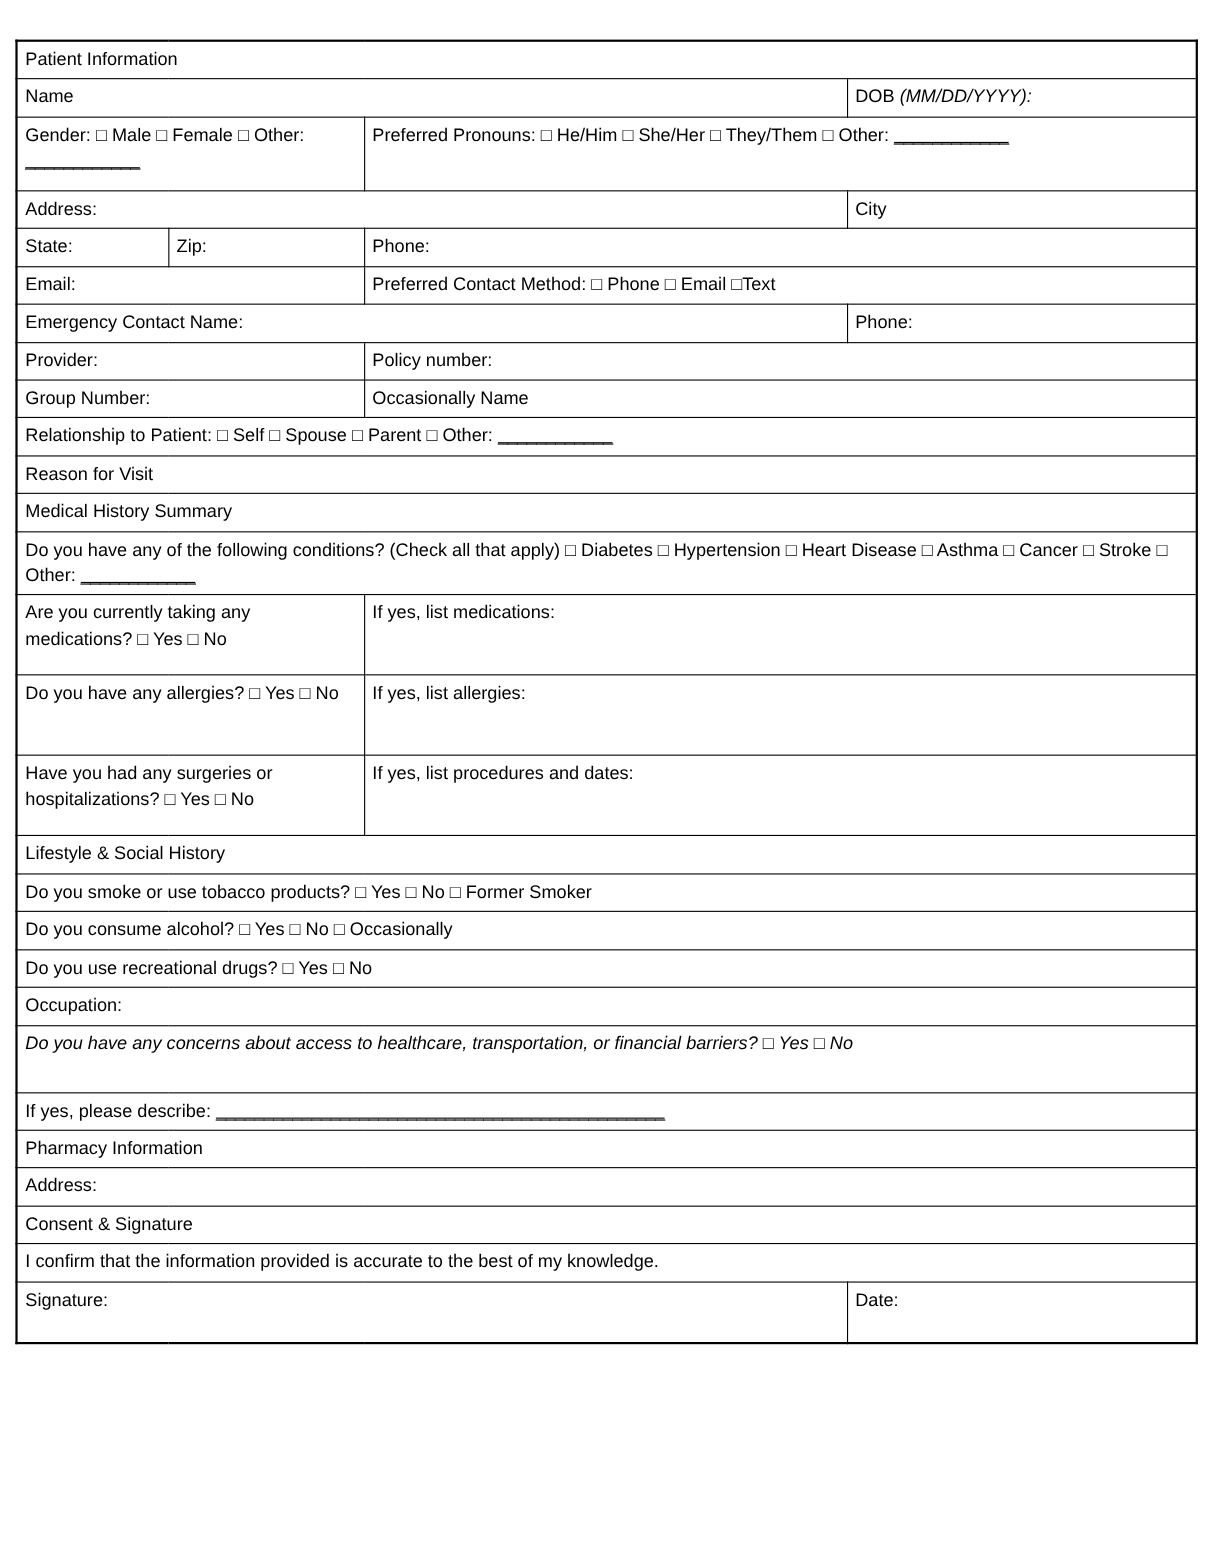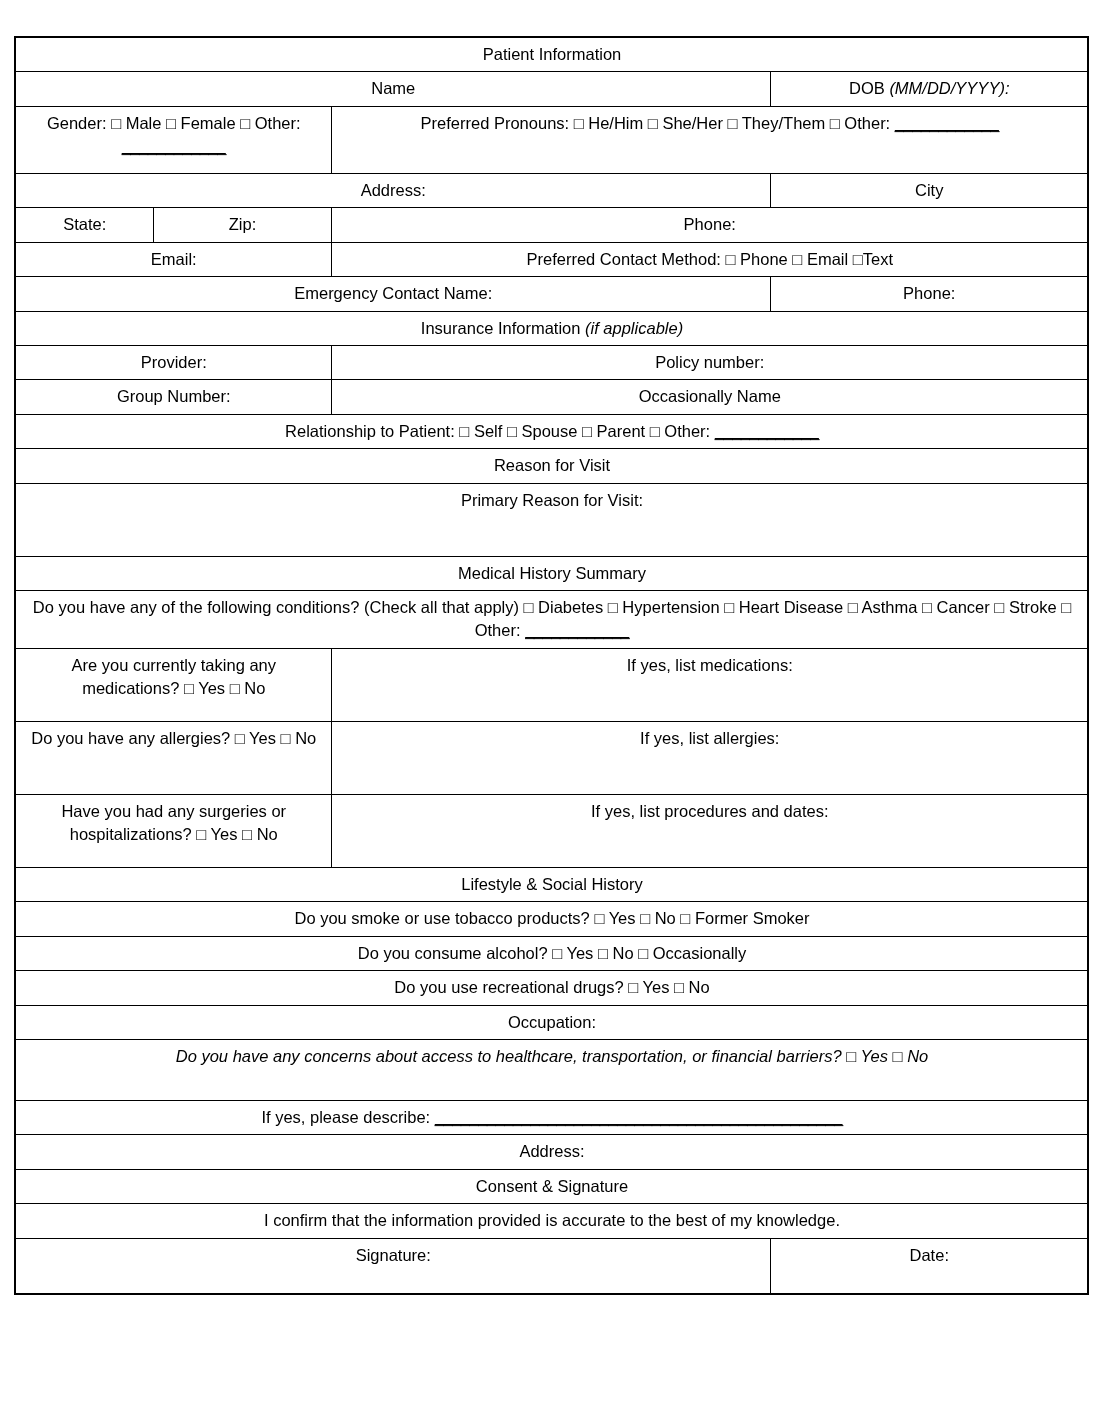--- a/index.html
+++ b/index.html
@@ -12,21 +12,20 @@
     height: 1416px;
     font-family: "Liberation Sans", sans-serif;
     color: #000000;
     -webkit-font-smoothing: antialiased;
   }
   .page {
     box-sizing: border-box;
     width: 1100px;
     height: 1260px;
     padding: 36px 13px 0 14px;
-    text-align: center;
   }
   table.form {
     width: 1073px;
     border-collapse: collapse;
     table-layout: fixed;
     border: 2px solid #000000;
   }
   table.form td {
     border: 1px solid #000000;
     padding: 5px 6px 5px 7px;
@@ -93,40 +92,34 @@
       <tr>
         <td colspan="2">Email:</td>
         <td colspan="2">Preferred Contact Method: □ Phone □ Email □Text</td>
       </tr>
       <tr>
         <td colspan="3">Emergency Contact Name:</td>
         <td>Phone:</td>
       </tr>
 
       <tr>
-        <td class="section" colspan="4"><span>Insurance Information </span><span class="it">(if applicable)</span></td>
-      </tr>
-      <tr>
         <td colspan="2">Provider:</td>
         <td colspan="2">Policy number:</td>
       </tr>
       <tr>
         <td colspan="2">Group Number:</td>
         <td colspan="2">Occasionally Name</td>
       </tr>
       <tr>
         <td colspan="4"><span>Relationship to Patient: □ Self □ Spouse □ Parent □ Other:</span>
           <span class="ul-line">____________</span></td>
       </tr>
 
       <tr>
         <td class="section" colspan="4">Reason for Visit</td>
-      </tr>
-      <tr>
-        <td colspan="4" class="tall3">Primary Reason for Visit:</td>
       </tr>
 
       <tr>
         <td class="section" colspan="4">Medical History Summary</td>
       </tr>
       <tr>
         <td colspan="4"><span>Do you have any of the following conditions? (Check all that apply) □ Diabetes □ Hypertension □ Heart Disease □ Asthma □ Cancer □ Stroke □ Other:</span>
           <span class="ul-line">____________</span></td>
       </tr>
       <tr>
@@ -158,20 +151,23 @@
         <td colspan="4">Occupation:</td>
       </tr>
       <tr>
         <td colspan="4" class="tall4">Do you have any concerns about access to healthcare, transportation, or financial barriers? □ Yes □ No</td>
       </tr>
       <tr>
         <td colspan="4"><span>If yes, please describe: </span><span class="ul-line">_______________________________________________</span></td>
       </tr>
 
       <tr>
+        <td class="section" colspan="4">Pharmacy Information</td>
+      </tr>
+      <tr>
         <td colspan="4">Address:</td>
       </tr>
 
       <tr>
         <td class="section" colspan="4">Consent &amp; Signature</td>
       </tr>
       <tr>
         <td colspan="4">I confirm that the information provided is accurate to the best of my knowledge.</td>
       </tr>
       <tr>

